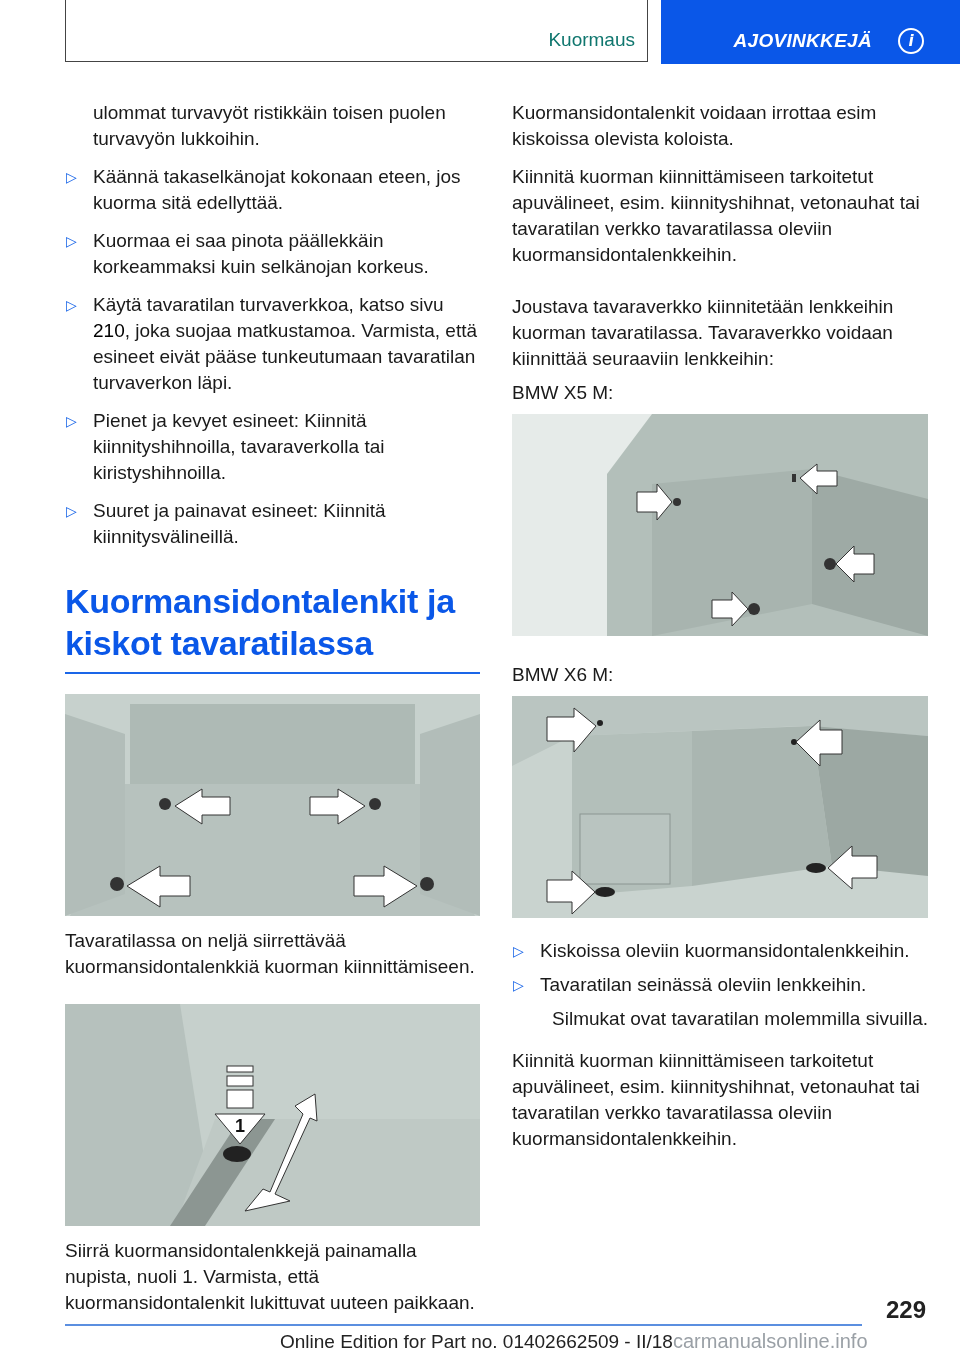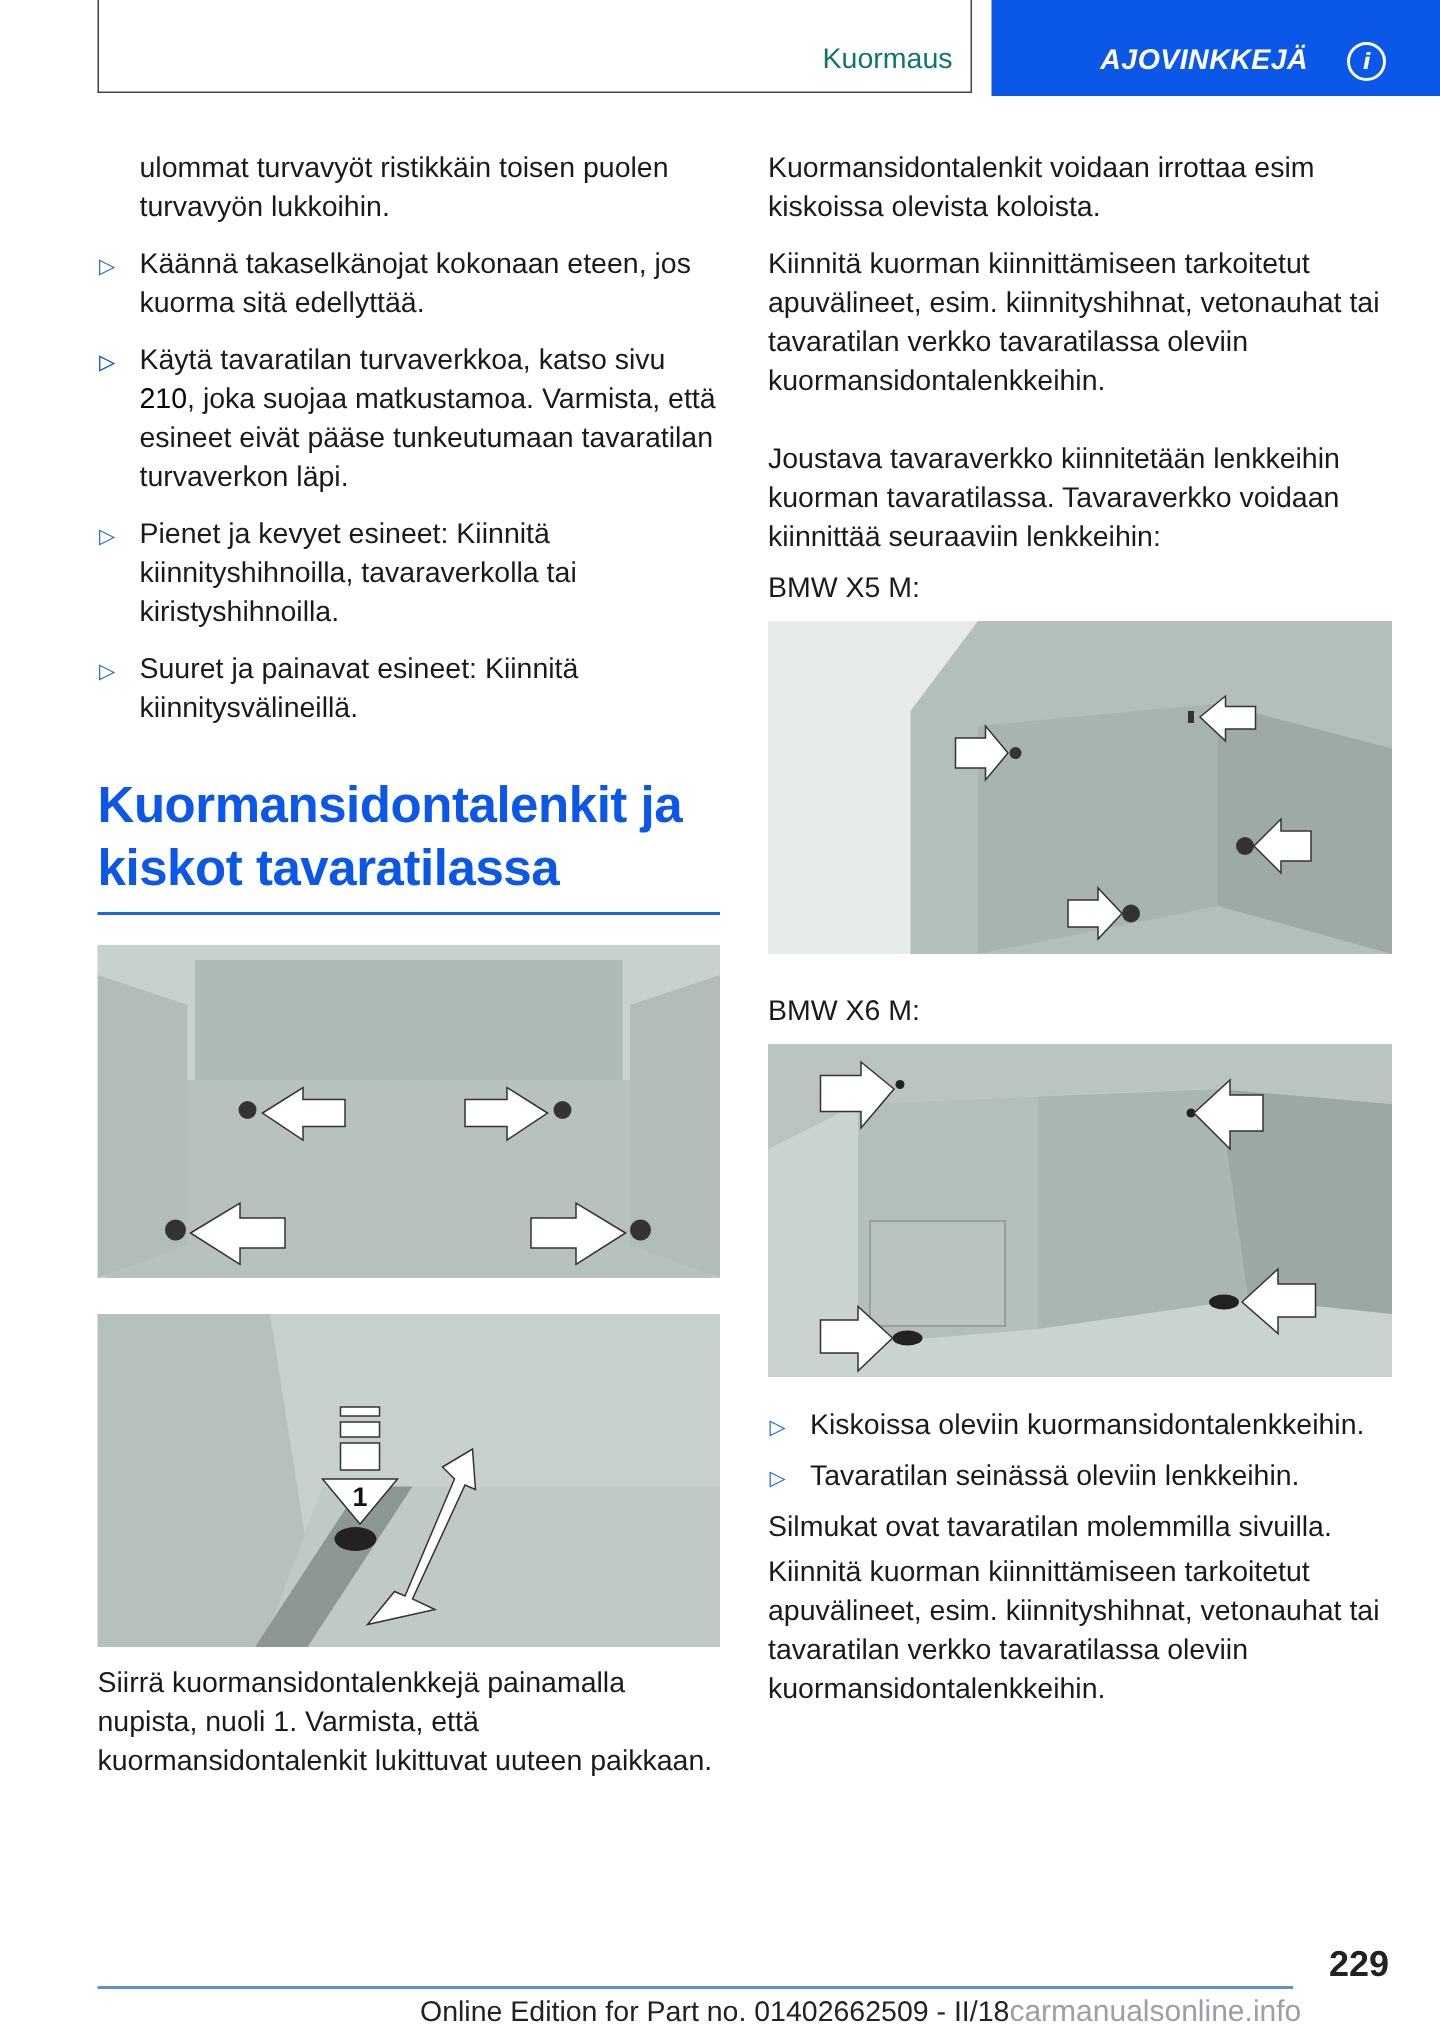--- a/index.html
+++ b/index.html
@@ -53,21 +53,21 @@
 </div>
 <div class="hdr-tab">
   <span class="lbl">AJOVINKKEJÄ</span>
   <span class="info-icon">i</span>
 </div>
 
 <div class="col col-left">
   <p class="indent">ulommat turvavyöt ristikkäin toisen puolen turvavyön lukkoihin.</p>
   <ul class="tri">
     <li><span class="bullet">▷</span><span>Käännä takaselkänojat kokonaan eteen, jos kuorma sitä edellyttää.</span></li>
-    <li><span class="bullet">▷</span></li>
+    <li><span class="bullet">▷</span><span>Kuormaa ei saa pinota päällekkäin korkeammaksi kuin selkänojan korkeus.</span></li>
     <li><span class="bullet">▷</span><span>Käytä tavaratilan turvaverkkoa, katso sivu </span><span class="link">210</span><span>, joka suojaa matkustamoa. Varmista, että esineet eivät pääse tunkeutumaan tavaratilan turvaverkon läpi.</span></li>
     <li><span class="bullet">▷</span><span>Pienet ja kevyet esineet: Kiinnitä kiinnityshihnoilla, tavaraverkolla tai kiristyshihnoilla.</span></li>
     <li><span class="bullet">▷</span><span>Suuret ja painavat esineet: Kiinnitä kiinnitysvälineillä.</span></li>
   </ul>
 
   <h2 style="margin-top:30px;">Kuormansidontalenkit ja kiskot tavaratilassa</h2>
 
   <div class="figure fig-cargo1">
     <svg width="415" height="222" viewBox="0 0 415 222">
       <rect width="415" height="222" fill="#c7d1cd"></rect>
@@ -82,20 +82,21 @@
           <circle cx="362" cy="190" r="7"></circle>
         </g>
       <g fill="#fff" stroke="#333" stroke-width="1">
         <polygon points="110,112 137,95 137,103 165,103 165,121 137,121 137,130"></polygon>
         <polygon points="300,112 273,95 273,103 245,103 245,121 273,121 273,130"></polygon>
         <polygon points="62,192 95,172 95,182 125,182 125,202 95,202 95,213"></polygon>
         <polygon points="352,192 319,172 319,182 289,182 289,202 319,202 319,213"></polygon>
       </g>
     </svg>
   </div>
+  <p>Tavaratilassa on neljä siirrettävää kuormansidontalenkkiä kuorman kiinnittämiseen.</p>
 
   <div class="figure fig-rail">
     <svg width="415" height="222" viewBox="0 0 415 222">
       <rect width="415" height="222" fill="#c6d0cc"></rect>
       <polygon points="0,0 115,0 150,222 0,222" fill="#b6c1bd"></polygon>
       <polygon points="150,115 415,115 415,222 110,222" fill="#bfc9c5"></polygon>
       <polygon points="175,115 210,115 140,222 105,222" fill="#8c9692"></polygon>
       <ellipse cx="172" cy="150" rx="14" ry="8" fill="#222"></ellipse>
       <g fill="#fff" stroke="#333" stroke-width="1">
         <rect x="162" y="62" width="26" height="6"></rect>
@@ -161,21 +162,21 @@
         <polygon points="83,196 60,175 60,184 35,184 35,206 60,206 60,218"></polygon>
         <polygon points="316,172 340,150 340,160 365,160 365,182 340,182 340,193"></polygon>
       </g>
     </svg>
   </div>
 
   <ul class="tri">
     <li style="margin-bottom:8px;"><span class="bullet">▷</span><span>Kiskoissa oleviin kuormansidontalenkkeihin.</span></li>
     <li style="margin-bottom:8px;"><span class="bullet">▷</span><span>Tavaratilan seinässä oleviin lenkkeihin.</span></li>
   </ul>
-  <p style="margin-bottom:4px;">Silmukat ovat tavaratilan molemmilla sivuilla.</p>
+  <p style="margin-bottom:16px;text-align:right;">Silmukat ovat tavaratilan molemmilla sivuilla.</p>
   <p>Kiinnitä kuorman kiinnittämiseen tarkoitetut apuvälineet, esim. kiinnityshihnat, vetonauhat tai tavaratilan verkko tavaratilassa oleviin kuormansidontalenkkeihin.</p>
 </div>
 
 <div class="page-num">229</div>
 <div class="foot-rule"></div>
 <div class="foot-text">
   <span>Online Edition for Part no. 01402662509 - II/18</span><span class="wm">carmanualsonline.info</span>
 </div>
 
 </body></html>

